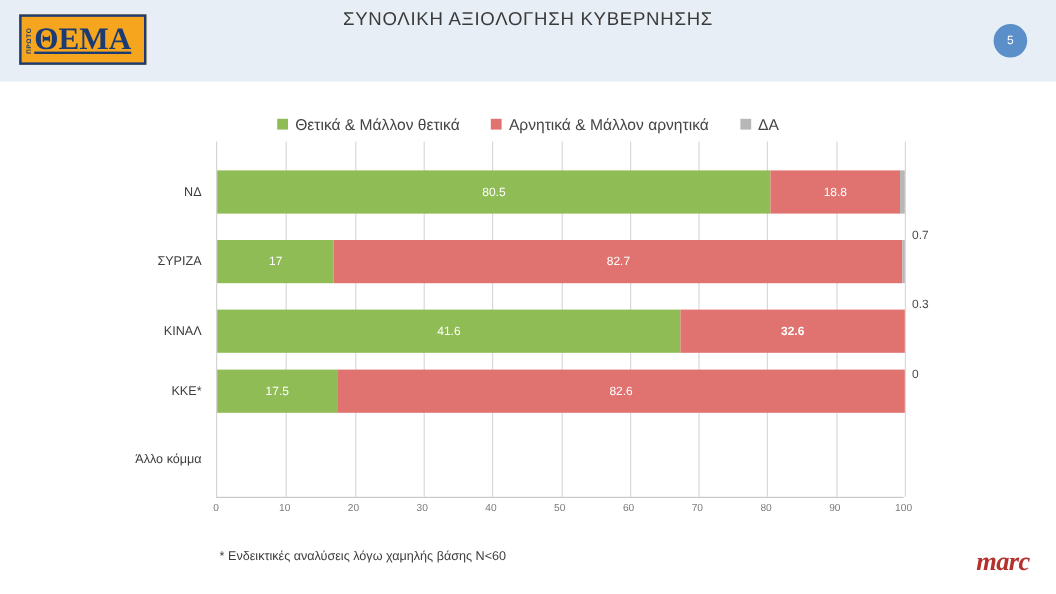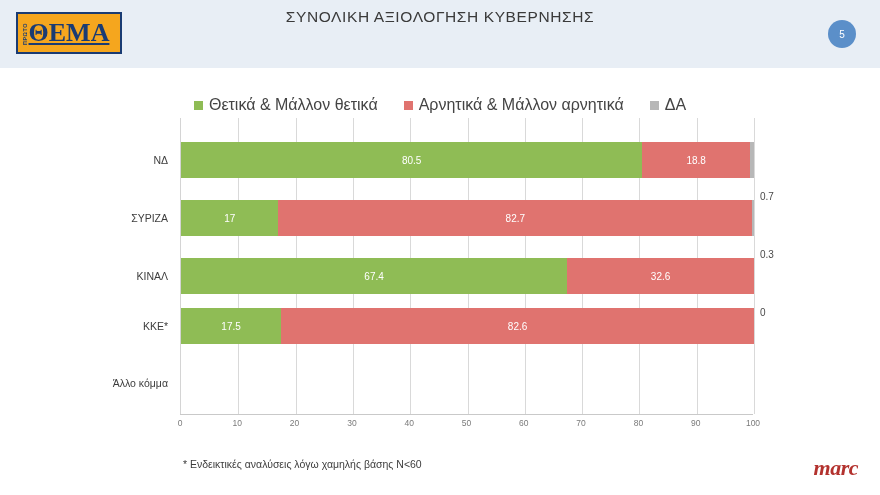--- a/index.html
+++ b/index.html
@@ -88,21 +88,21 @@
     justify-content: center;
   }
   .legend {
     position: absolute;
     top: 96px;
     left: 0;
     width: 880px;
     display: flex;
     justify-content: center;
     gap: 26px;
-    font-size: 16px;
+    font-size: 13px;
     color: #444;
   }
   .legend-item { display: flex; align-items: center; gap: 6px; }
   .legend-swatch { width: 9px; height: 9px; display: inline-block; }
 
   .chart {
     position: absolute;
     left: 0;
     top: 118px;
     width: 696px;
@@ -262,23 +262,23 @@
           <span>17</span>
         </div>
         <div class="seg neg" style="width: 473.871px;">
           <span>82.7</span>
         </div>
         <div class="seg da" style="width: 1.719px;"></div>
         <div class="outlabel" style="left: 579px; top: 12px;">0.3</div>
       </div>
       <div class="row" style="top: 140px;">
         <div class="seg pos" style="width: 386.202px;">
-          <span>67.4</span>
-        </div>
-        <div class="seg neg" style="width: 186.798px;">
+          <span>41.6</span>
+        </div>
+        <div class="seg neg" style="width: 186.798px; font-weight: bold;">
           <span>32.6</span>
         </div>
         <div class="outlabel" style="left: 579px; top: 12px;">0</div>
       </div>
       <div class="row" style="top: 190px;">
         <div class="seg pos" style="width: 100.275px;">
           <span>17.5</span>
         </div>
         <div class="seg neg" style="width: 473.298px;">
           <span>82.6</span>

